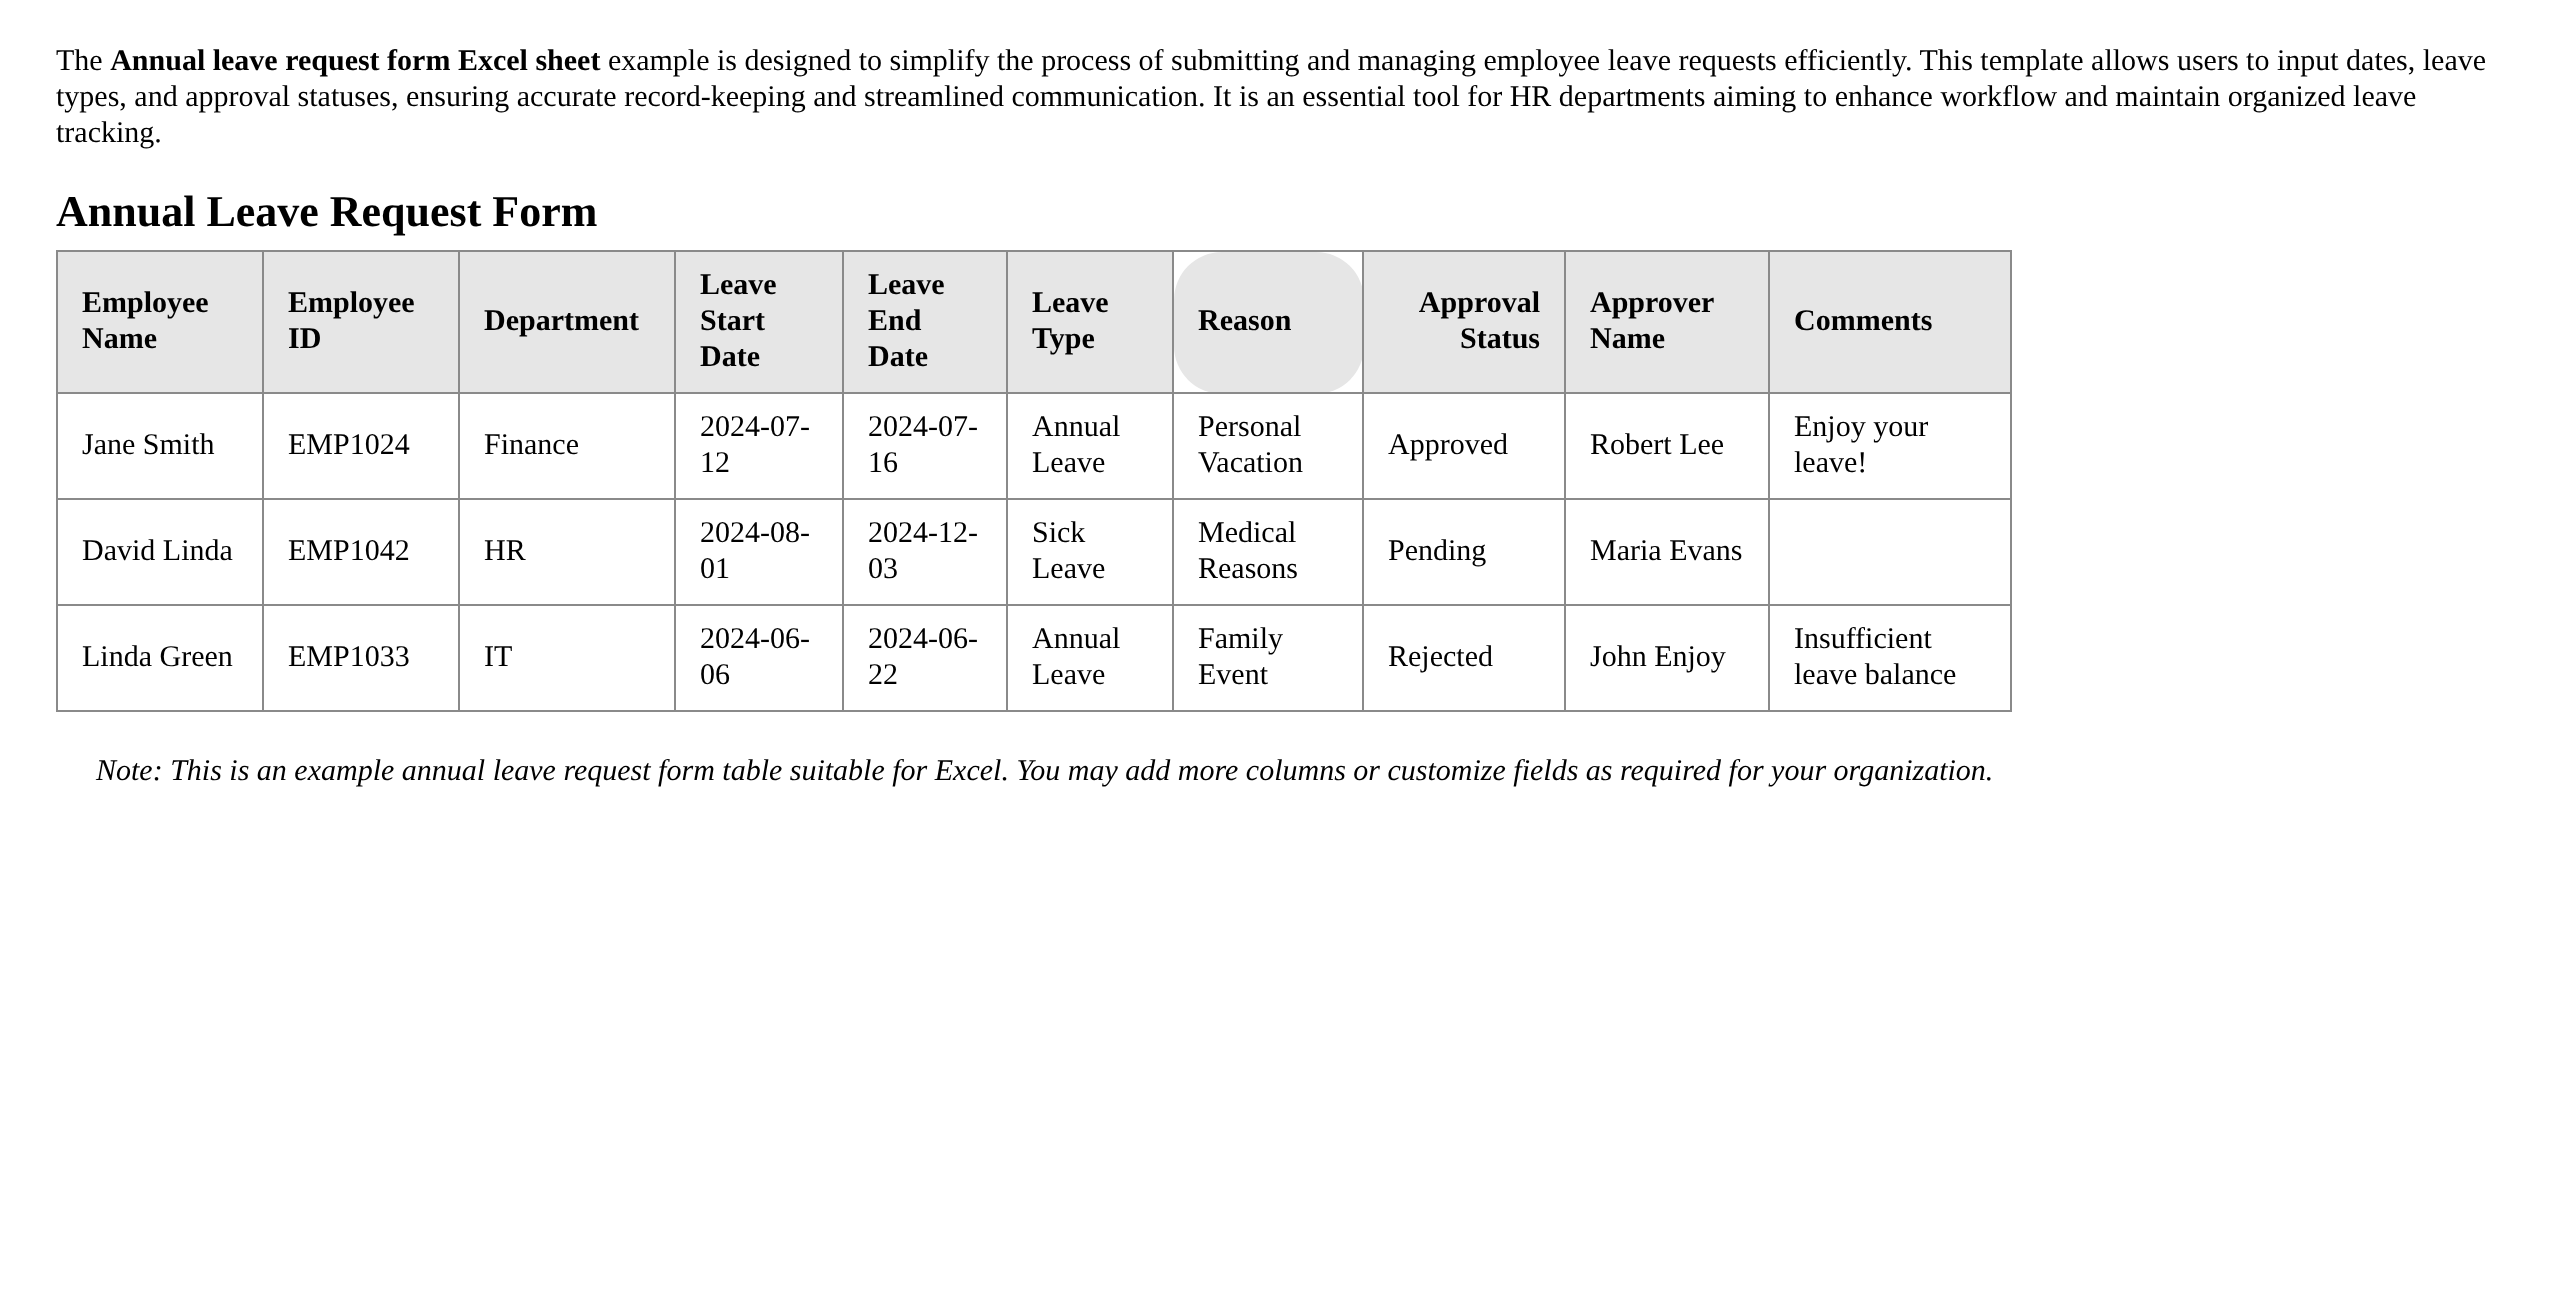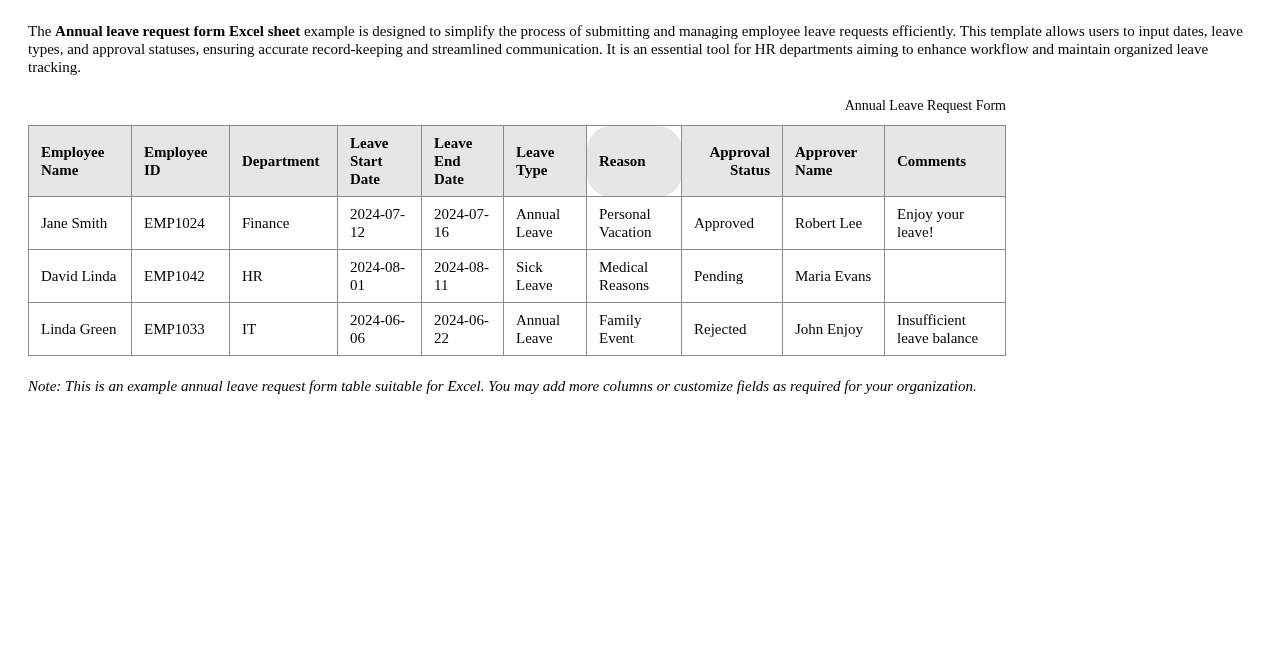--- a/index.html
+++ b/index.html
@@ -22,23 +22,23 @@
     .intro {
       font-size: 15px;
       line-height: 18px;
       margin: 0;
       margin-top: 22px;
       width: 1225px;
     }
     .intro b { font-weight: bold; }
     .table-wrap { margin-top: 19px; width: 978px; }
     .caption {
-      text-align: right;
-      font-size: 14px;
-      font-weight: normal;
+      text-align: left;
+      font-size: 22px;
+      font-weight: bold;
       line-height: 22px;
       margin-bottom: 8px;
     }
     table {
       border-collapse: collapse;
       font-size: 15px;
       line-height: 18px;
     }
     th, td {
       border: 1px solid #8a8a8a;
@@ -61,20 +61,21 @@
     .c6 { width: 58px; }
     .c7 { width: 70px; border-radius: 24px; }
     .c8 { width: 76px; text-align: right; }
     .c9 { width: 77px; }
     .c10 { width: 96px; }
     .note {
       font-style: italic;
       font-size: 15px;
       line-height: 18px;
       margin-top: 21px;
+      margin-left: 20px;
     }
   </style>
 </head>
 <body>
 
 <div class="page">
 
   <p class="intro"><span>The </span><b>Annual leave request form Excel sheet</b><span> example is designed to simplify the process of submitting and managing employee leave requests efficiently. This template allows users to input dates, leave types, and approval statuses, ensuring accurate record-keeping and streamlined communication. It is an essential tool for HR departments aiming to enhance workflow and maintain organized leave tracking.</span></p>
 
   <div class="table-wrap">
@@ -105,21 +106,21 @@
           <td>Personal Vacation</td>
           <td>Approved</td>
           <td>Robert Lee</td>
           <td>Enjoy your leave!</td>
         </tr>
         <tr>
           <td>David Linda</td>
           <td>EMP1042</td>
           <td>HR</td>
           <td>2024-08-01</td>
-          <td>2024-08-11</td>
+          <td>2024-12-03</td>
           <td>Sick Leave</td>
           <td>Medical Reasons</td>
           <td>Pending</td>
           <td>Maria Evans</td>
           <td></td>
         </tr>
         <tr>
           <td>Linda Green</td>
           <td>EMP1033</td>
           <td>IT</td>

